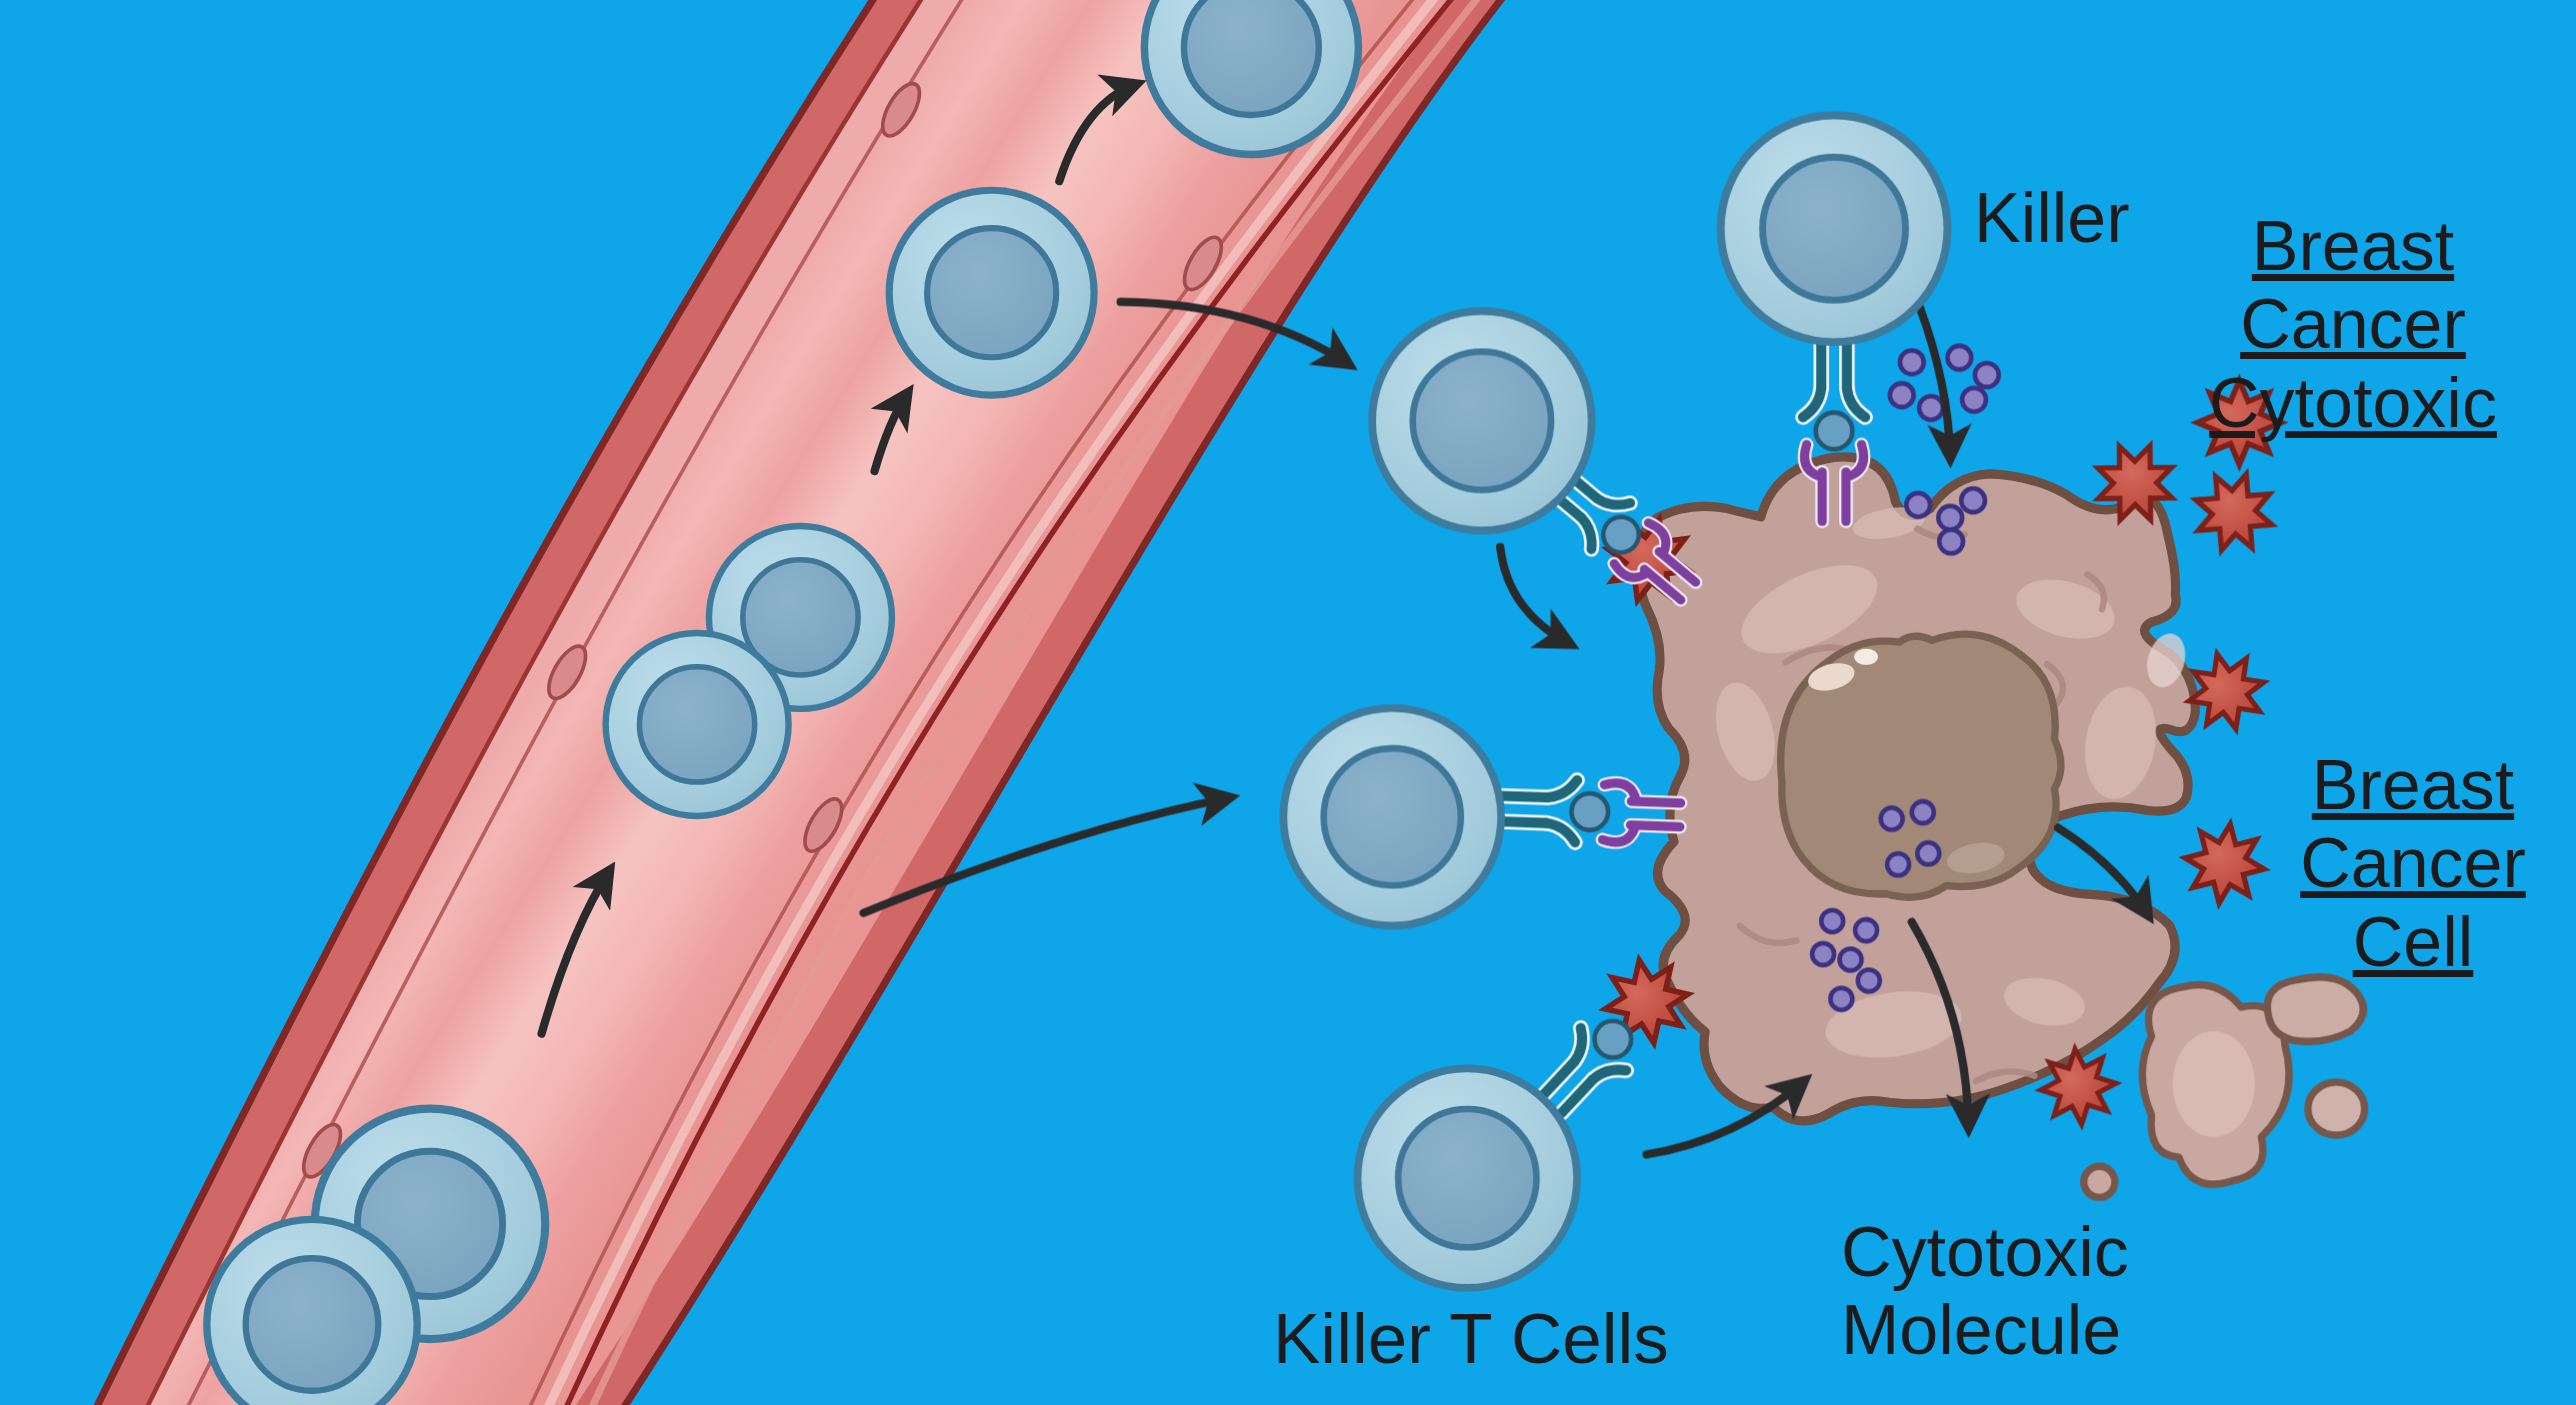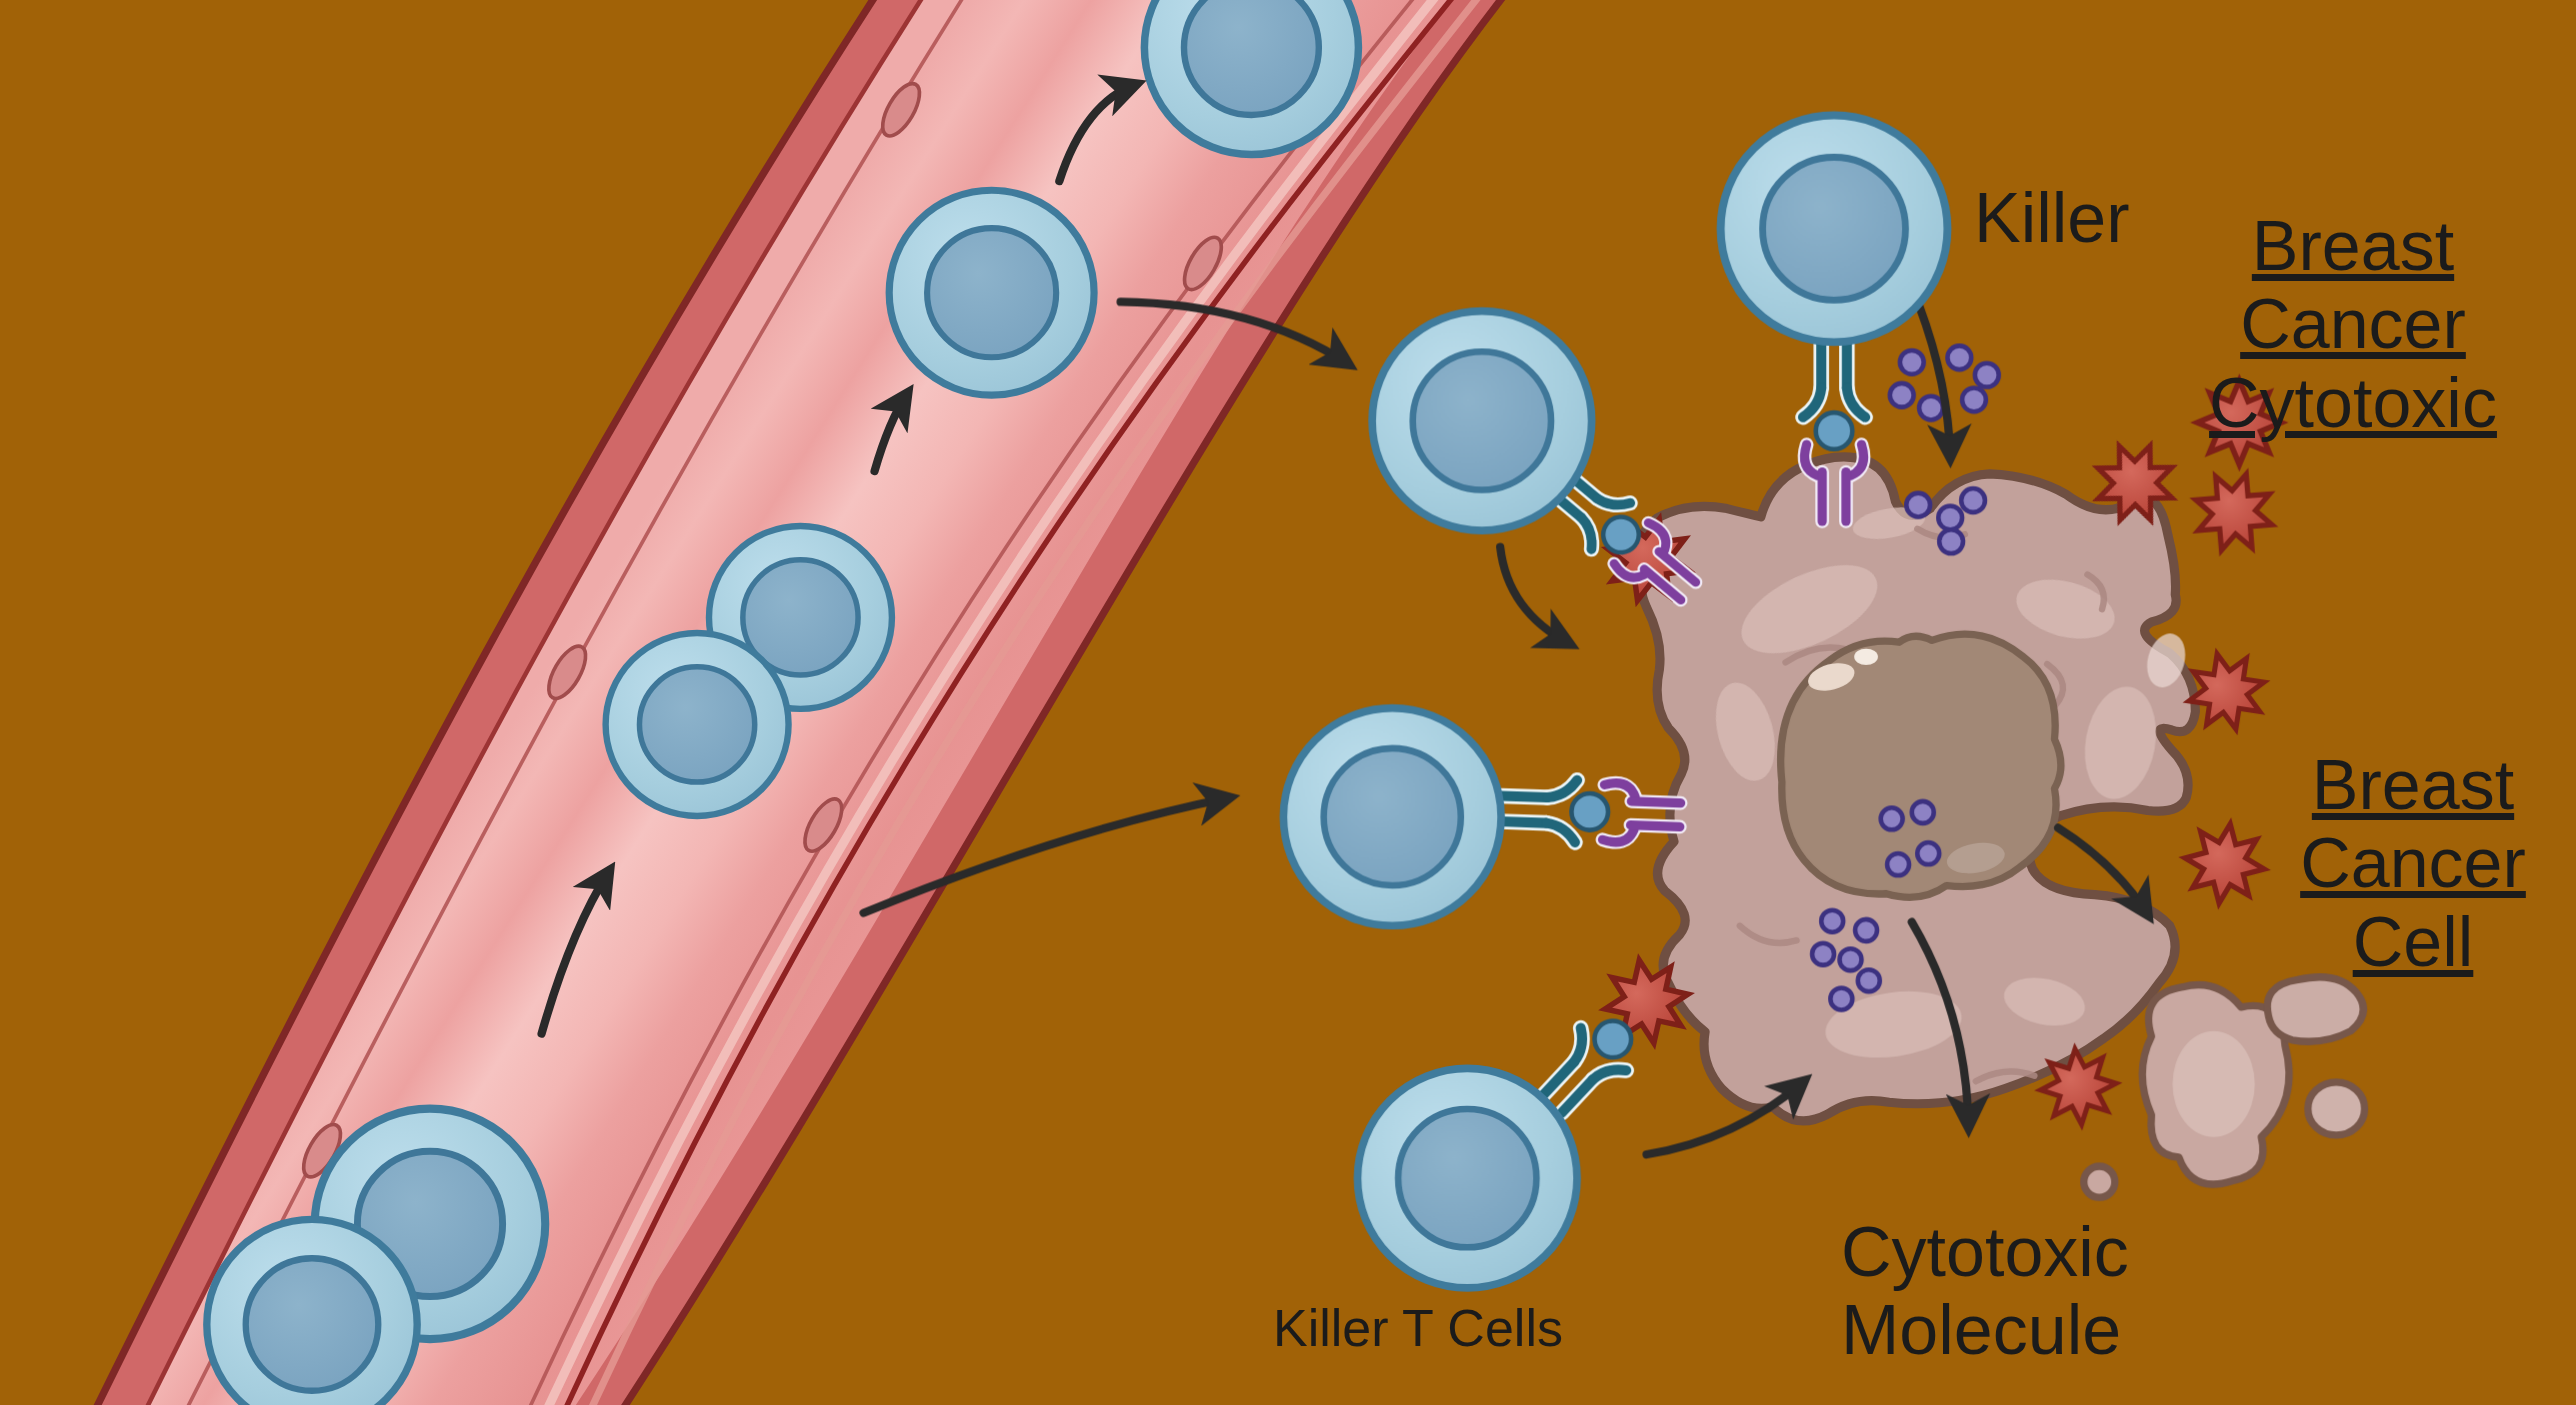--- a/index.html
+++ b/index.html
@@ -1,39 +1,39 @@
 <!DOCTYPE html>
 <html style="font-size:14.6px"><head>
 <meta charset="utf-8">
 <style>
   html,body{margin:0;padding:0;background:#e8e8e8;}
   #stage{
     position:relative;
     width:2576px;height:1405px;
-    background:#a16207;
+    background:#0ea5e9;
     overflow:hidden;
     font-family:"Liberation Sans", sans-serif;
   }
   #art{position:absolute;left:0;top:0;width:2576px;height:1405px;}
   .lbl{
     position:absolute;
     color:#1b1b1b;
     font-size:70px;
     line-height:1.12;
     font-weight:400;
     letter-spacing:0px;
     white-space:nowrap;
   }
   .lbl span{display:block;}
   .lbl.center{text-align:center;text-decoration:underline;}
   #lbl-killer-top{left:1974px;top:179px;}
   #lbl-antigens{left:2170px;top:207px;width:366px;}
   #lbl-bc-cell{left:2230px;top:746px;width:366px;}
   #lbl-cytotoxic{left:1841px;top:1213px;}
-  #lbl-killer-bottom{left:1273px;top:1299px;font-size:52px;}
+  #lbl-killer-bottom{left:1273px;top:1299px;font-size:71px;}
 </style>
 </head>
 <body>
 
 <div id="stage">
 
 <svg id="art" viewBox="0 0 2816 1536" aria-hidden="true">
   <defs>
     <linearGradient id="lumenGrad" gradientUnits="userSpaceOnUse" x1="1040" y1="30" x2="1475" y2="305">
       <stop offset="0" stop-color="#efabaa"></stop>

